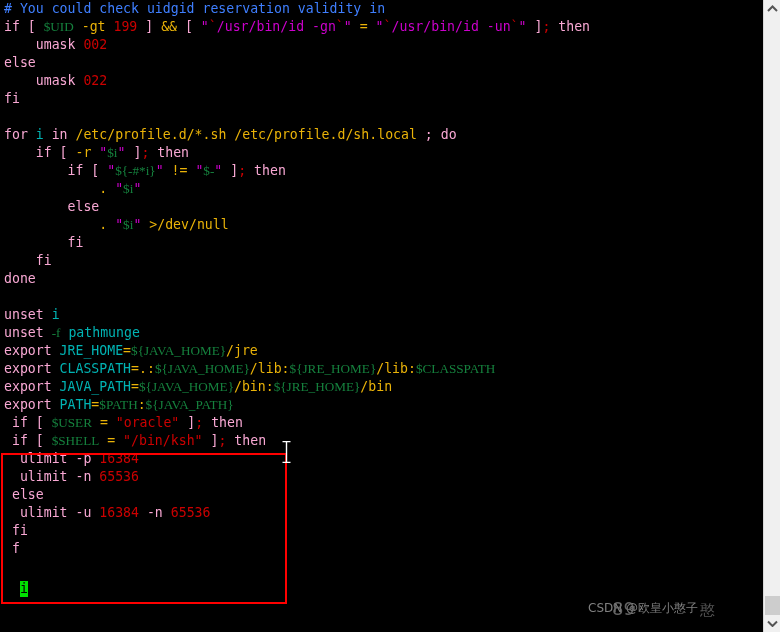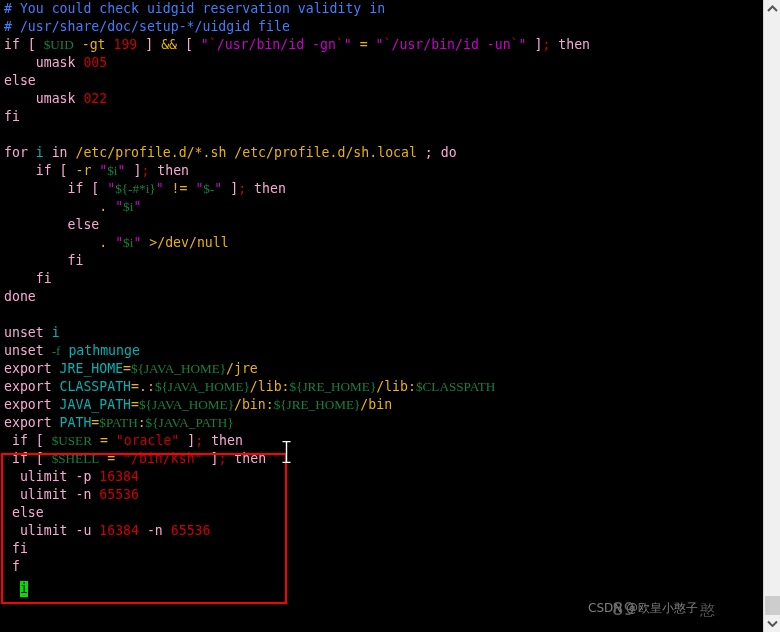--- a/index.html
+++ b/index.html
@@ -156,23 +156,22 @@
   }
 </style>
 </head>
 <body>
 
 <div id="app">
 
   <div id="terminal">
     <div id="lines">
         <div class="line"><span class="c-comment"># You could check uidgid reservation validity in</span></div>
-        <div class="line"><span class="c-comment"># /usr/share/doc/setup-*/uidgid file</span></div>
         <div class="line"><span class="c-kw">if </span><span class="c-kw">[ </span><span class="c-var">$UID</span><span class="c-plain"> -gt </span><span class="c-num">199</span><span class="c-plain"> </span><span class="c-kw">]</span><span class="c-plain"> &amp;&amp; </span><span class="c-kw">[ </span><span class="c-magenta">"</span><span class="c-num">`</span><span class="c-magenta">/usr/bin/id -gn</span><span class="c-num">`</span><span class="c-magenta">"</span><span class="c-plain"> = </span><span class="c-magenta">"</span><span class="c-num">`</span><span class="c-magenta">/usr/bin/id -un</span><span class="c-num">`</span><span class="c-magenta">"</span><span class="c-plain"> </span><span class="c-kw">]</span><span class="c-semi">;</span><span class="c-kw"> then</span></div>
-        <div class="line"><span class="c-kw">    umask </span><span class="c-num">005</span></div>
+        <div class="line"><span class="c-kw">    umask </span><span class="c-num">002</span></div>
         <div class="line"><span class="c-kw">else</span></div>
         <div class="line"><span class="c-kw">    umask </span><span class="c-num">022</span></div>
         <div class="line"><span class="c-kw">fi</span></div>
         <div class="line"><span class="c-plain"> </span></div>
         <div class="line"><span class="c-kw">for </span><span class="c-ident">i</span><span class="c-kw"> in </span><span class="c-plain">/etc/profile.d/*.sh /etc/profile.d/sh.local </span><span class="c-kw">;</span><span class="c-kw"> do</span></div>
         <div class="line"><span class="c-kw">    if </span><span class="c-kw">[ </span><span class="c-plain">-r </span><span class="c-magenta">"</span><span class="c-var">$i</span><span class="c-magenta">"</span><span class="c-plain"> </span><span class="c-kw">]</span><span class="c-semi">;</span><span class="c-kw"> then</span></div>
         <div class="line"><span class="c-kw">        if </span><span class="c-kw">[ </span><span class="c-magenta">"</span><span class="c-var">${-#*i}</span><span class="c-magenta">"</span><span class="c-plain"> != </span><span class="c-magenta">"</span><span class="c-var">$-</span><span class="c-magenta">"</span><span class="c-plain"> </span><span class="c-kw">]</span><span class="c-semi">;</span><span class="c-kw"> then</span></div>
         <div class="line"><span class="c-plain">            . </span><span class="c-magenta">"</span><span class="c-var">$i</span><span class="c-magenta">"</span></div>
         <div class="line"><span class="c-kw">        else</span></div>
         <div class="line"><span class="c-plain">            . </span><span class="c-magenta">"</span><span class="c-var">$i</span><span class="c-magenta">"</span><span class="c-plain"> &gt;/dev/null</span></div>

